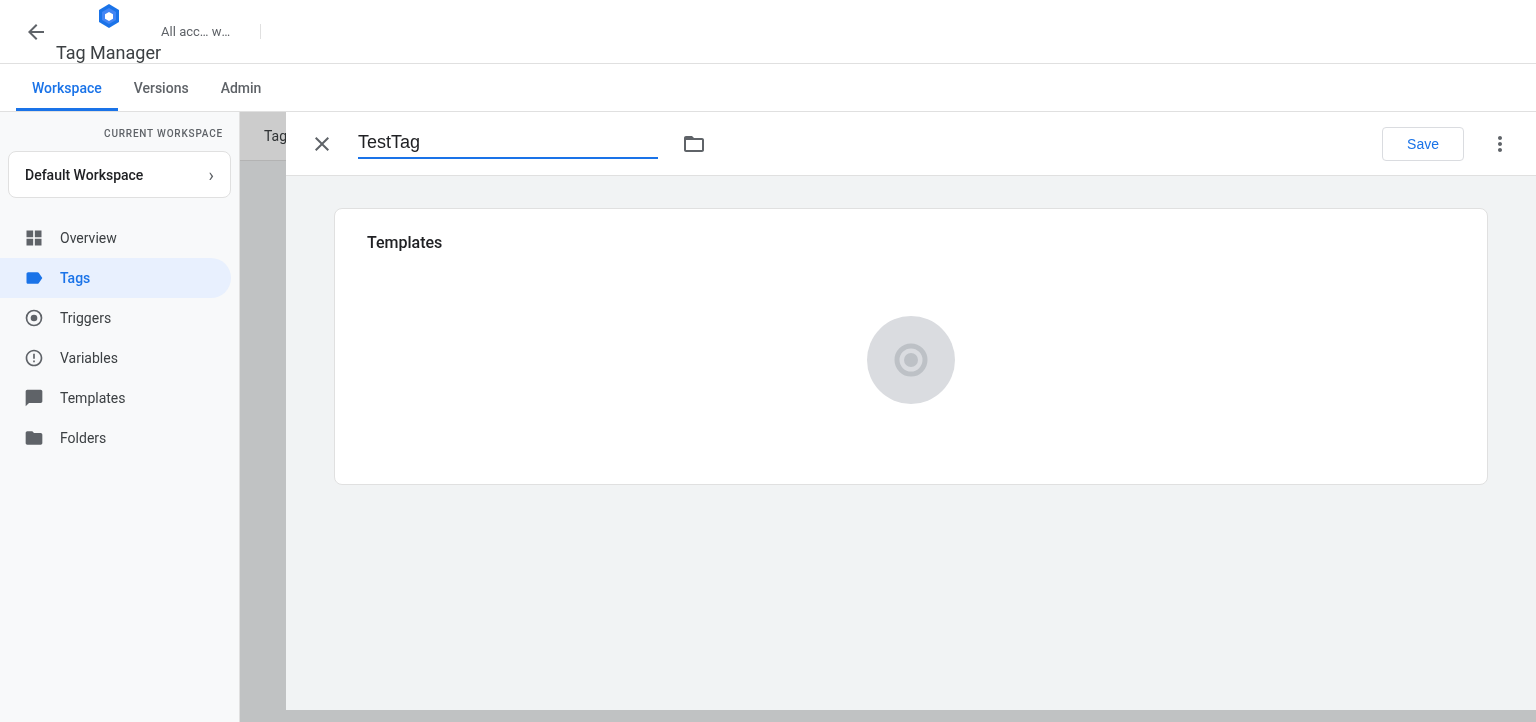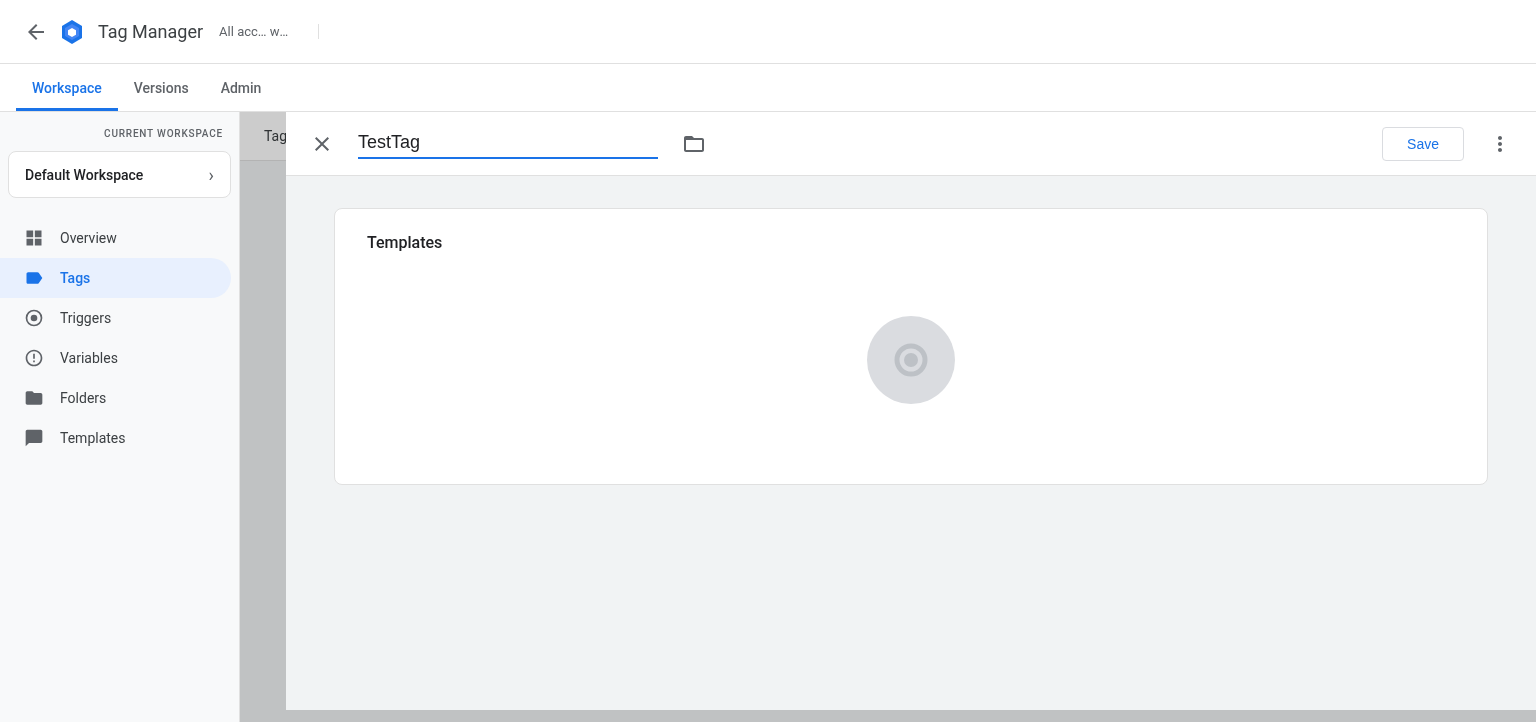--- a/index.html
+++ b/index.html
@@ -7,21 +7,21 @@
 
     
     .topbar {
       display: flex; align-items: center; height: 64px; background: #fff;
       border-bottom: 1px solid #e0e0e0; padding: 0 16px; position: fixed; top: 0; left: 0; right: 0; z-index: 100;
     }
     .topbar-back {
       width: 40px; height: 40px; border-radius: 50%; display: flex; align-items: center; justify-content: center;
       cursor: pointer; color: #5f6368; font-size: 20px; flex-shrink: 0;
     }
-    .topbar-logo { display: flex; align-items: center; gap: 10px; margin-right: 16px; }
+    .topbar-logo { display: flex; align-items: center; gap: 10px; margin-right: 0; flex-direction: column; }
     .topbar-logo-icon { width: 32px; height: 32px; }
     .topbar-logo-text { font-size: 18px; color: #3c4043; font-weight: 400; }
     .topbar-account { color: #5f6368; font-size: 13px; border-right: 1px solid #e0e0e0; padding-right: 24px; margin-right: 0; white-space: nowrap; overflow: hidden; text-overflow: ellipsis; max-width: 100px; }
 
     
     .tabs-bar {
       position: fixed; top: 64px; left: 0; right: 0; background: #fff;
       border-bottom: 1px solid #e0e0e0; display: flex; padding: 0 16px; z-index: 99; height: 48px; align-items: flex-end;
     }
     .tab {
@@ -202,33 +202,33 @@
         <svg width="20" height="20" viewBox="0 0 24 24" fill="#5f6368">
           <path d="M12 2C6.48 2 2 6.48 2 12s4.48 10 10 10 10-4.48 10-10S17.52 2 12 2zm0 18c-4.42 0-8-3.58-8-8s3.58-8 8-8 8 3.58 8 8-3.58 8-8 8zm-1-13h2v6h-2zm0 8h2v2h-2z"></path>
         </svg>
       </div>
       <span>Variables</span>
     </div>
 
     <div class="sidebar-item">
       <div class="sidebar-item-icon">
         <svg width="20" height="20" viewBox="0 0 24 24" fill="#5f6368">
+          <path d="M20 2H4c-1.1 0-2 .9-2 2v18l4-4h14c1.1 0 2-.9 2-2V4c0-1.1-.9-2-2-2z"></path>
+        </svg>
+      </div>
+      <span>Templates</span>
+    </div>
+
+    <div class="sidebar-item">
+      <div class="sidebar-item-icon">
+        <svg width="20" height="20" viewBox="0 0 24 24" fill="#5f6368">
           <path d="M10 4H4c-1.1 0-1.99.9-1.99 2L2 18c0 1.1.9 2 2 2h16c1.1 0 2-.9 2-2V8c0-1.1-.9-2-2-2h-8l-2-2z"></path>
         </svg>
       </div>
       <span>Folders</span>
-    </div>
-
-    <div class="sidebar-item">
-      <div class="sidebar-item-icon">
-        <svg width="20" height="20" viewBox="0 0 24 24" fill="#5f6368">
-          <path d="M20 2H4c-1.1 0-2 .9-2 2v18l4-4h14c1.1 0 2-.9 2-2V4c0-1.1-.9-2-2-2z"></path>
-        </svg>
-      </div>
-      <span>Templates</span>
     </div>
 
   </div>
 </div>
 
 <div class="main">
 
   <div class="tags-panel">
     <div class="tags-panel-header">
       <span>Tags</span>

